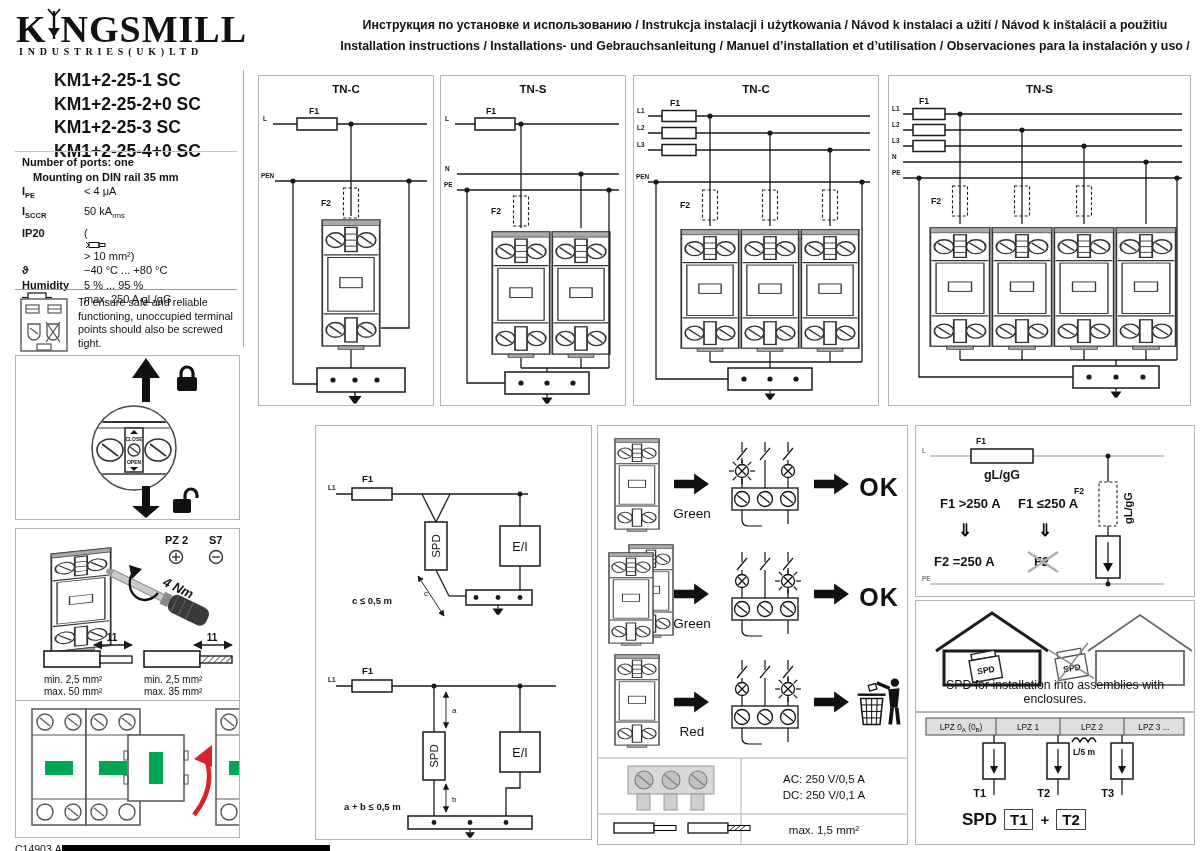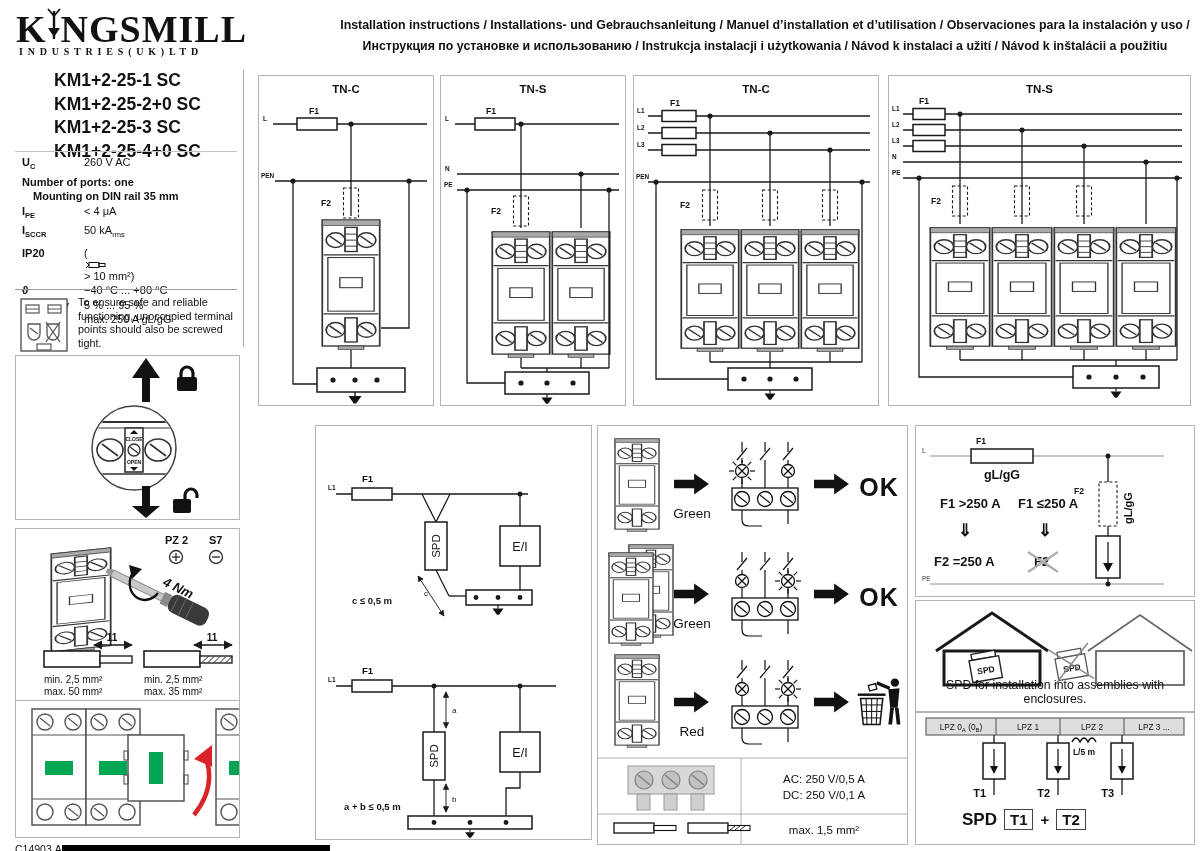--- a/index.html
+++ b/index.html
@@ -161,37 +161,33 @@
         <line x1="8" y1="3" x2="8" y2="31" stroke="#111" stroke-width="2.4"></line>
         <line x1="8" y1="8" x2="2" y2="1" stroke="#111" stroke-width="1.8"></line>
         <line x1="8" y1="8" x2="14" y2="1" stroke="#111" stroke-width="1.8"></line>
         <polygon points="2,20 14,20 8,29" fill="#111"></polygon>
       </svg>
       <span>NGSMILL</span>
     </div>
     <div class="logo-sub">INDUSTRIES(UK)LTD</div>
   </div>
   <div class="instr">
+    <div>Инструкция по установке и использованию / Instrukcja instalacji i użytkowania / Návod k instalaci a užití / Návod k inštalácii a použitiu</div>
     <div>Installation instructions / Installations- und Gebrauchsanleitung / Manuel d’installation et d’utilisation / Observaciones para la instalación y uso /</div>
-    <div>Инструкция по установке и использованию / Instrukcja instalacji i użytkowania / Návod k instalaci a užití / Návod k inštalácii a použitiu</div>
   </div>
 
   <div class="models">
     <div>KM1+2-25-1 SC</div>
     <div>KM1+2-25-2+0 SC</div>
     <div>KM1+2-25-3 SC</div>
     <div>KM1+2-25-4+0 SC</div>
   </div>
 
   <div class="hline" style="left:15px;top:151px;width:222px;background:#c4c4c4;"></div>
   <div class="specs">
-    <div class="srow">
-      <span class="slabel"><span>U</span><sub>C</sub></span>
-      <span class="sval">260 V AC</span>
-      </div>
     <div class="srow">
       <span class="slabel" style="width:auto;flex:none;">Number of ports: one</span>
       </div>
     <div class="srow">
       <span class="slabel" style="width:auto;flex:none;padding-left:11px;">Mounting on DIN rail 35 mm</span>
       </div>
     <div class="srow">
       <span class="slabel"><span>I</span><sub>PE</sub></span>
       <span class="sval">&lt; 4 μA</span>
       </div>

